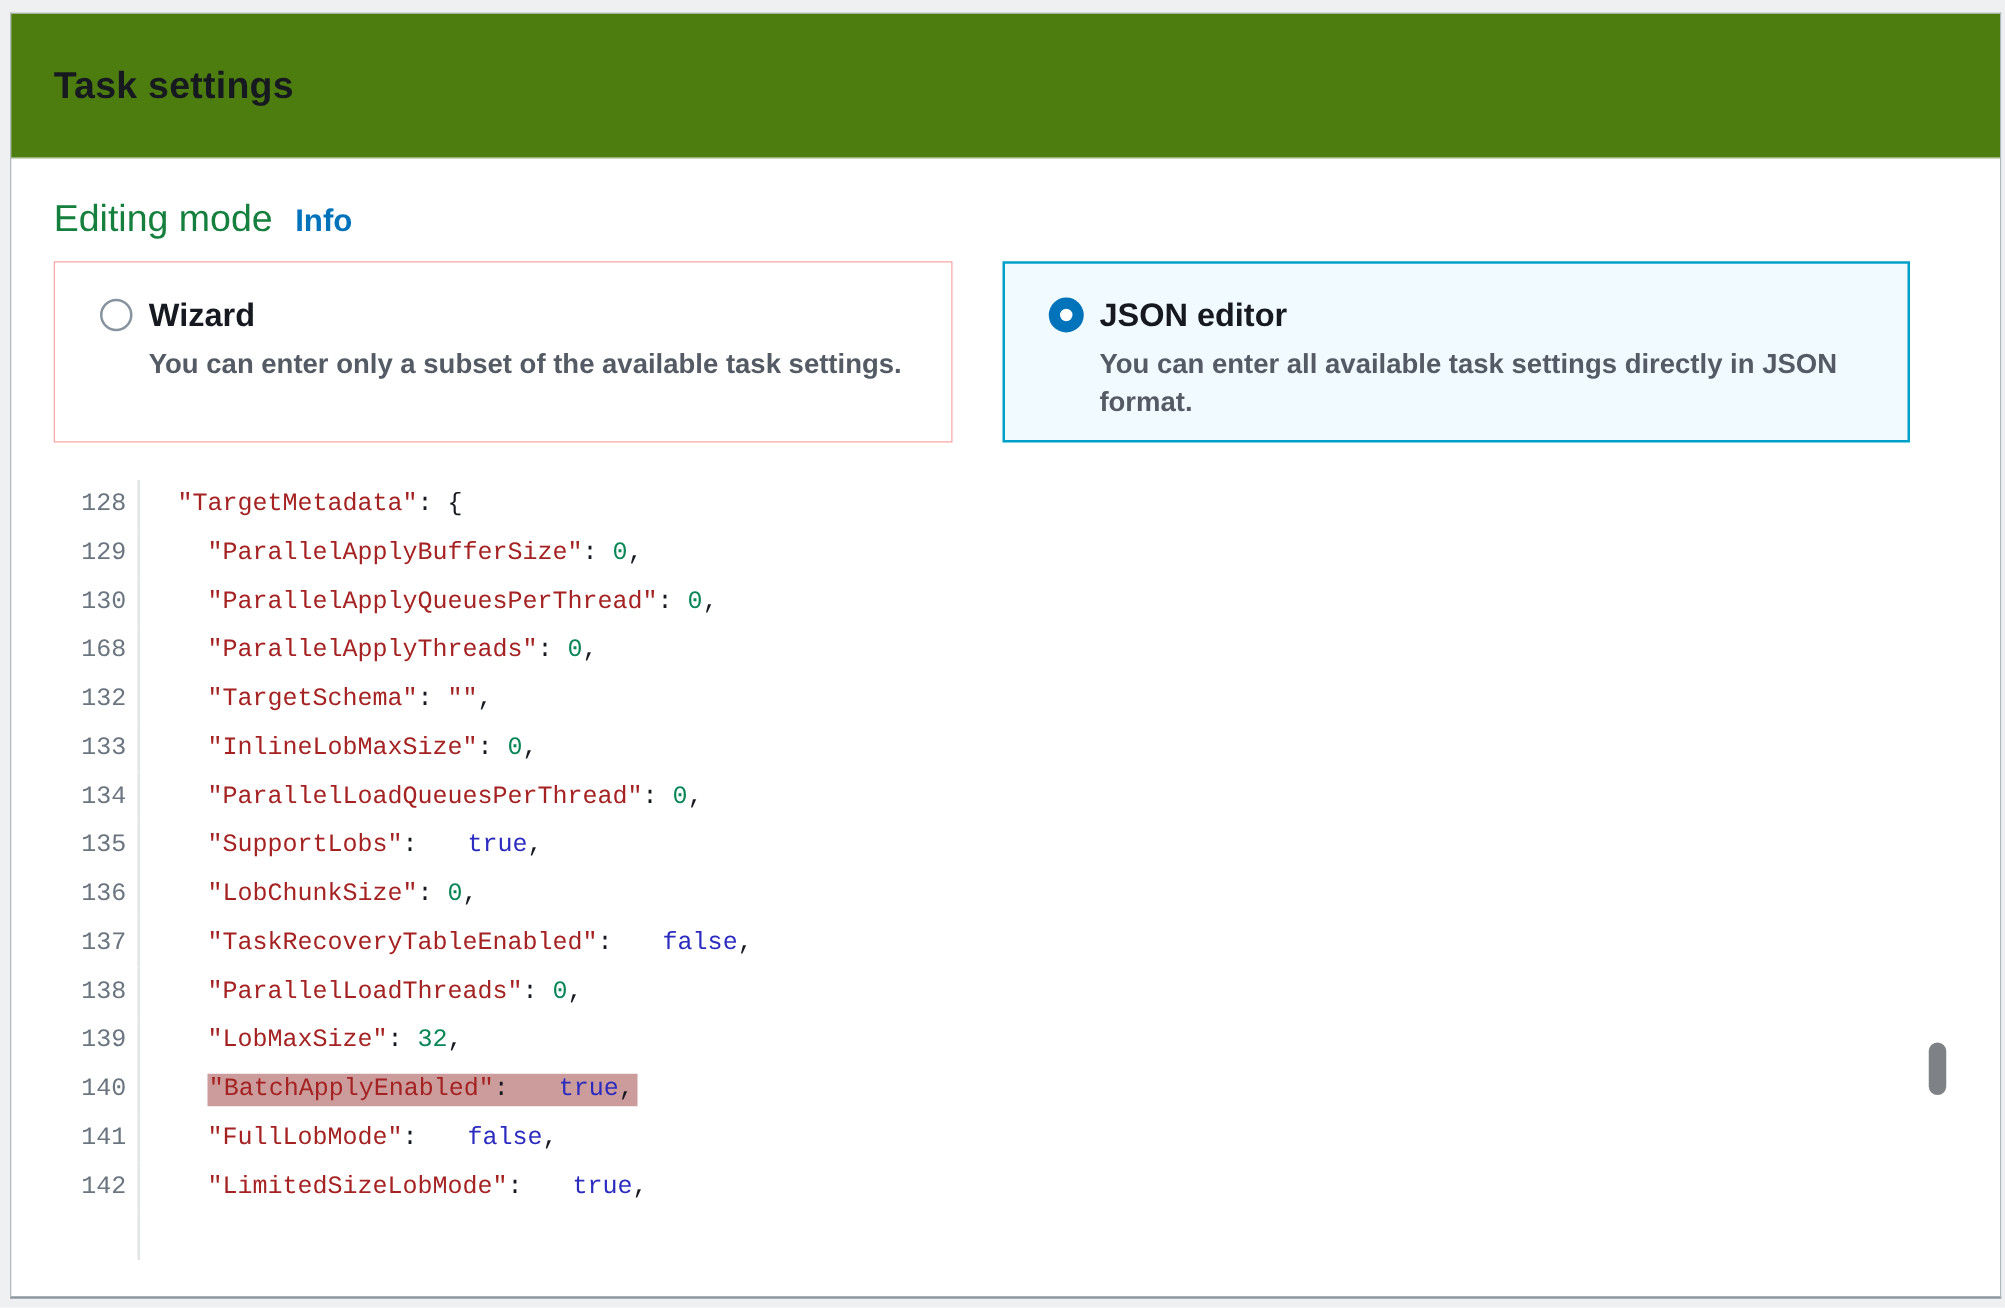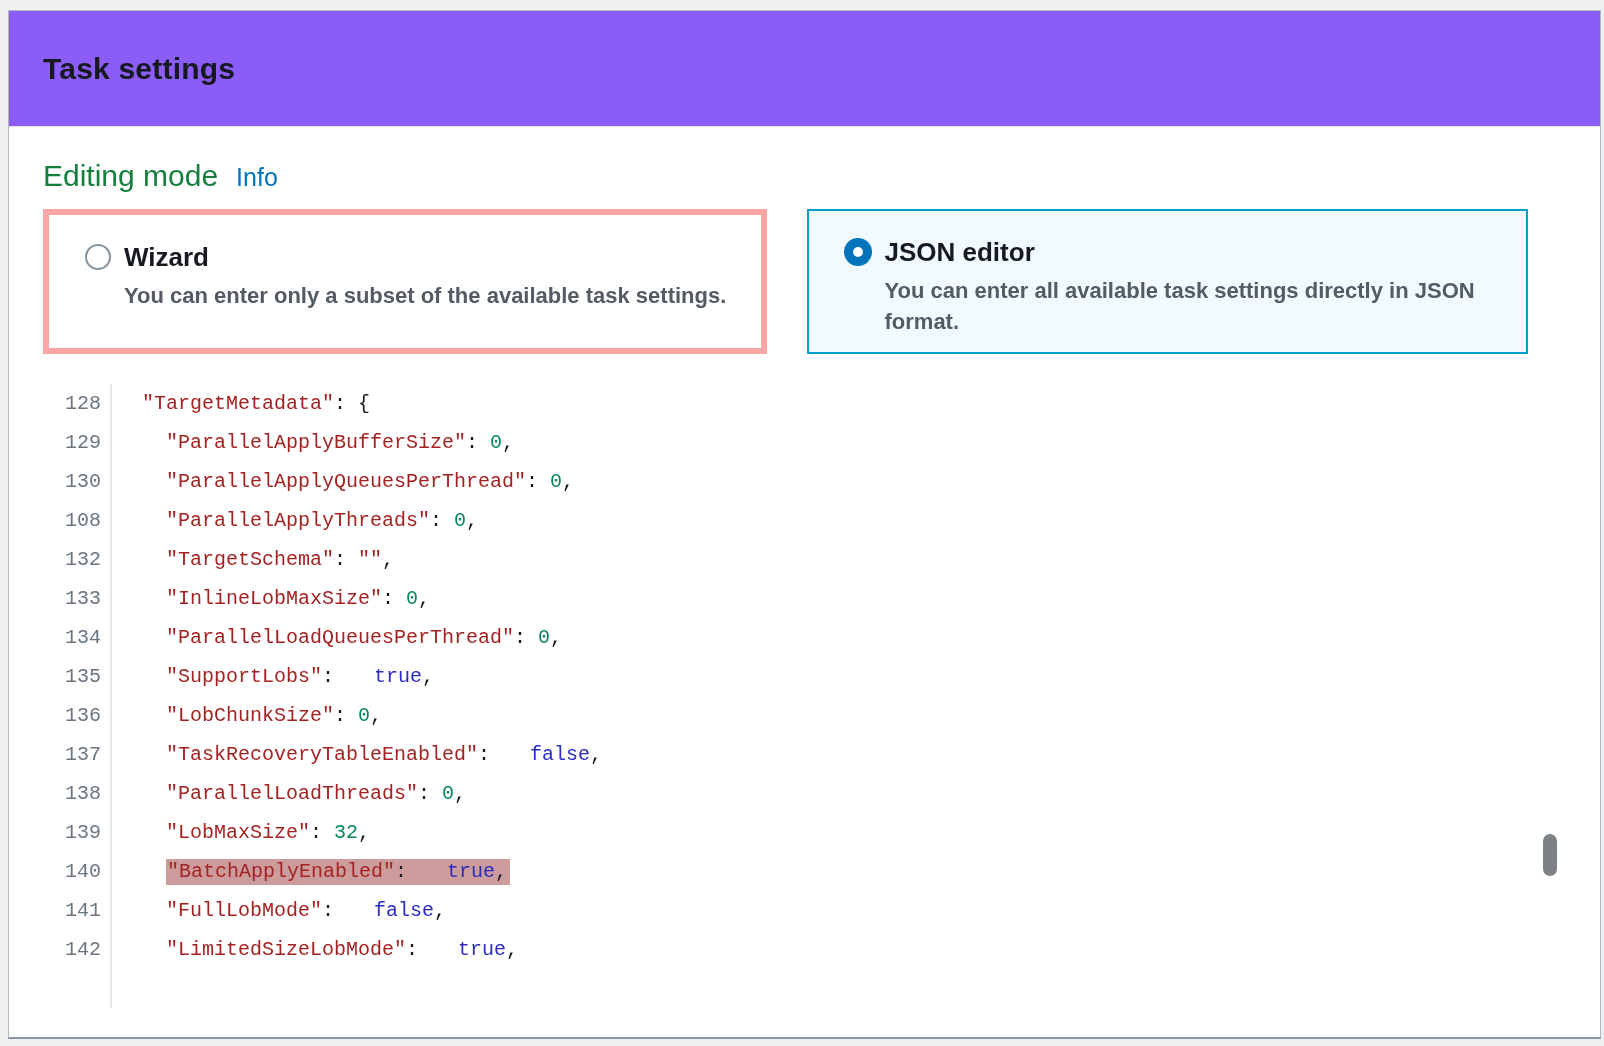--- a/index.html
+++ b/index.html
@@ -13,39 +13,39 @@
   .page { position:relative; width:1604px; height:1046px; }
 
   .card {
     position:absolute; left:8px; top:10px; width:1593px; height:1029px;
     background:#ffffff;
     border:1px solid #b0b9be;
     border-bottom:2px solid #8d969e;
   }
   .card-header {
     height:116px;
-    background:#8b5cf6;
+    background:#4d7c0f;
     border-bottom:1px solid #e5e8e8;
     display:flex; align-items:center;
     padding:0 34px;
   }
   .card-header h1 {
     font-size:30px; font-weight:700; color:#16191f; letter-spacing:.2px;
   }
   .card-body { padding:32px 36px 0 34px; }
 
   .label-row { display:flex; align-items:baseline; gap:18px; }
   .field-label { font-size:30px; color:#15803d; }
-  .info-link { font-size:25px; font-weight:400; color:#0073bb; text-decoration:none; cursor:pointer; }
+  .info-link { font-size:25px; font-weight:700; color:#0073bb; text-decoration:none; cursor:pointer; }
 
   .tiles { display:flex; gap:40px; margin-top:16px; padding-right:36px; }
   .tile {
     flex:1; min-height:145px;
     background:#ffffff;
-    border:6px solid #fca5a5;
+    border:1px solid #fca5a5;
     padding:25px 12px 20px 36px;
     display:flex; align-items:flex-start; gap:13px;
     cursor:pointer;
   }
   .tile.selected {
     background:#f1faff;
     border:2px solid #00a1c9;
     padding:24px 19px 7px 35px;
   }
   .radio {
@@ -124,21 +124,21 @@
           </div>
           <div class="code-line">
             <span class="gutter">129</span>
             <span class="codetext"><span class="tok-punct">    </span><span><span class="tok-key">"ParallelApplyBufferSize"</span><span class="tok-punct">: </span><span class="tok-num">0</span><span class="tok-punct">,</span></span></span>
           </div>
           <div class="code-line">
             <span class="gutter">130</span>
             <span class="codetext"><span class="tok-punct">    </span><span><span class="tok-key">"ParallelApplyQueuesPerThread"</span><span class="tok-punct">: </span><span class="tok-num">0</span><span class="tok-punct">,</span></span></span>
           </div>
           <div class="code-line">
-            <span class="gutter">108</span>
+            <span class="gutter">168</span>
             <span class="codetext"><span class="tok-punct">    </span><span><span class="tok-key">"ParallelApplyThreads"</span><span class="tok-punct">: </span><span class="tok-num">0</span><span class="tok-punct">,</span></span></span>
           </div>
           <div class="code-line">
             <span class="gutter">132</span>
             <span class="codetext"><span class="tok-punct">    </span><span><span class="tok-key">"TargetSchema"</span><span class="tok-punct">: </span><span class="tok-str">""</span><span class="tok-punct">,</span></span></span>
           </div>
           <div class="code-line">
             <span class="gutter">133</span>
             <span class="codetext"><span class="tok-punct">    </span><span><span class="tok-key">"InlineLobMaxSize"</span><span class="tok-punct">: </span><span class="tok-num">0</span><span class="tok-punct">,</span></span></span>
           </div>

